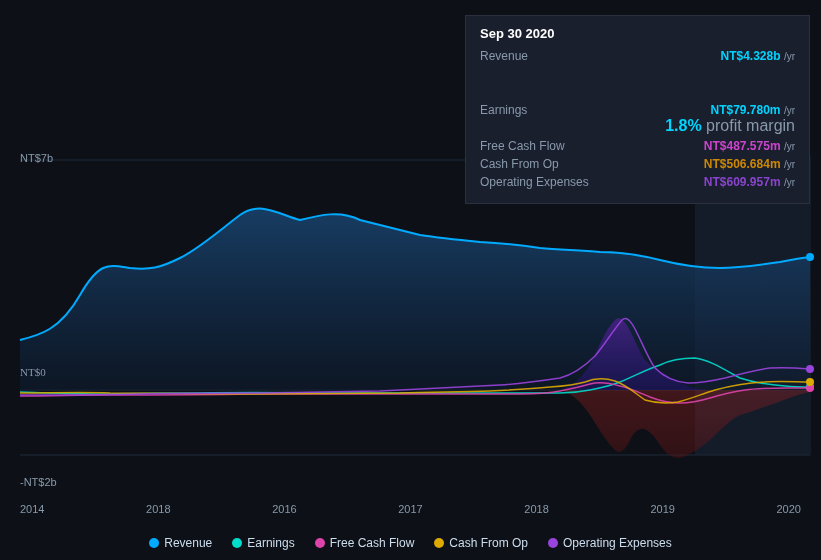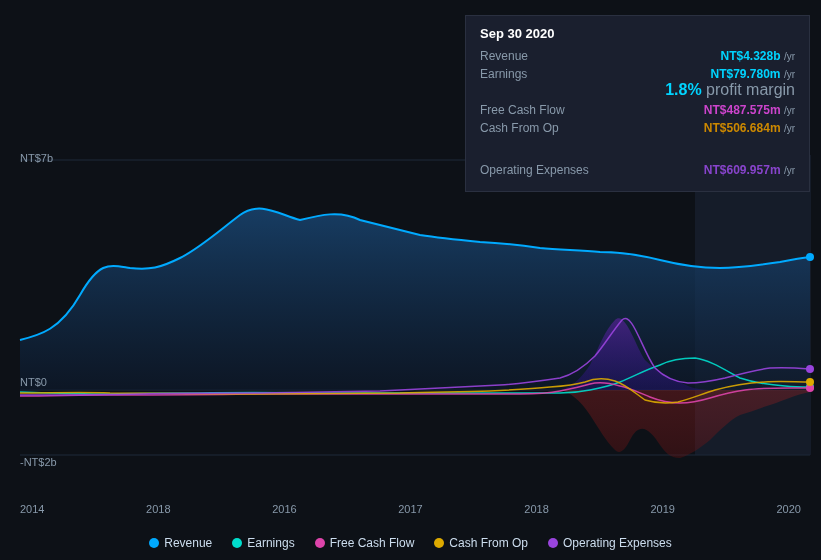--- a/index.html
+++ b/index.html
@@ -42,21 +42,21 @@
     }
     .tooltip-label {
       color: #8899aa;
     }
     .tooltip-value {
       font-weight: 600;
     }
     .tooltip-value.cyan { color: #00d4ff; }
     .tooltip-value.magenta { color: #cc44cc; }
     .tooltip-value.orange { color: #cc8800; text-align: center; }
-    .tooltip-value.purple { color: #8844cc; margin-top: 24px; }
+    .tooltip-value.purple { color: #8844cc; }
     .tooltip-suffix { color: #8899aa; font-weight: normal; font-size: 10px; }
     .y-label {
       position: absolute;
       color: #8899aa;
       font-size: 11px;
       text-align: right;
     }
     .legend-bar {
       position: absolute;
       bottom: 10px;
@@ -240,35 +240,35 @@
 
     <circle cx="810" cy="257" r="4" fill="#00aaff"></circle>
     <circle cx="810" cy="387" r="4" fill="#00ddcc"></circle>
     <circle cx="810" cy="388" r="4" fill="#dd44aa"></circle>
     <circle cx="810" cy="382" r="4" fill="#ddaa00"></circle>
     <circle cx="810" cy="369" r="4" fill="#9944dd"></circle>
   </svg>
 
   
   <div class="y-label" style="top:152px; left:20px;">NT$7b</div>
-  <div class="y-label" style="top:376px; left:20px;">NT$0</div>
-  <div class="y-label" style="top:456px; left:20px;">-NT$2b</div>
+  <div class="y-label" style="top:366px; left:20px;font-family:Liberation Serif, serif;">NT$0</div>
+  <div class="y-label" style="top:476px; left:20px;">-NT$2b</div>
 
   
   <div class="tooltip-box">
     <div class="tooltip-date">Sep 30 2020</div>
 
     <div class="tooltip-row">
       <span class="tooltip-label">Revenue</span>
       <span class="tooltip-value cyan">NT$4.328b <span class="tooltip-suffix">/yr</span></span>
     </div>
 
     <div class="tooltip-row">
       <span class="tooltip-label">Earnings</span>
-      <div style="text-align:right;">
+      <div style="text-align:right;margin-top:36px;">
         <div class="tooltip-value cyan">NT$79.780m <span class="tooltip-suffix">/yr</span></div>
         <div style="font-size:16px; color:#8899aa;"><span style="color:#00d4ff; font-weight:700;">1.8%</span> profit margin</div>
       </div>
     </div>
 
     <div class="tooltip-row">
       <span class="tooltip-label">Free Cash Flow</span>
       <span class="tooltip-value magenta">NT$487.575m <span class="tooltip-suffix">/yr</span></span>
     </div>
 

